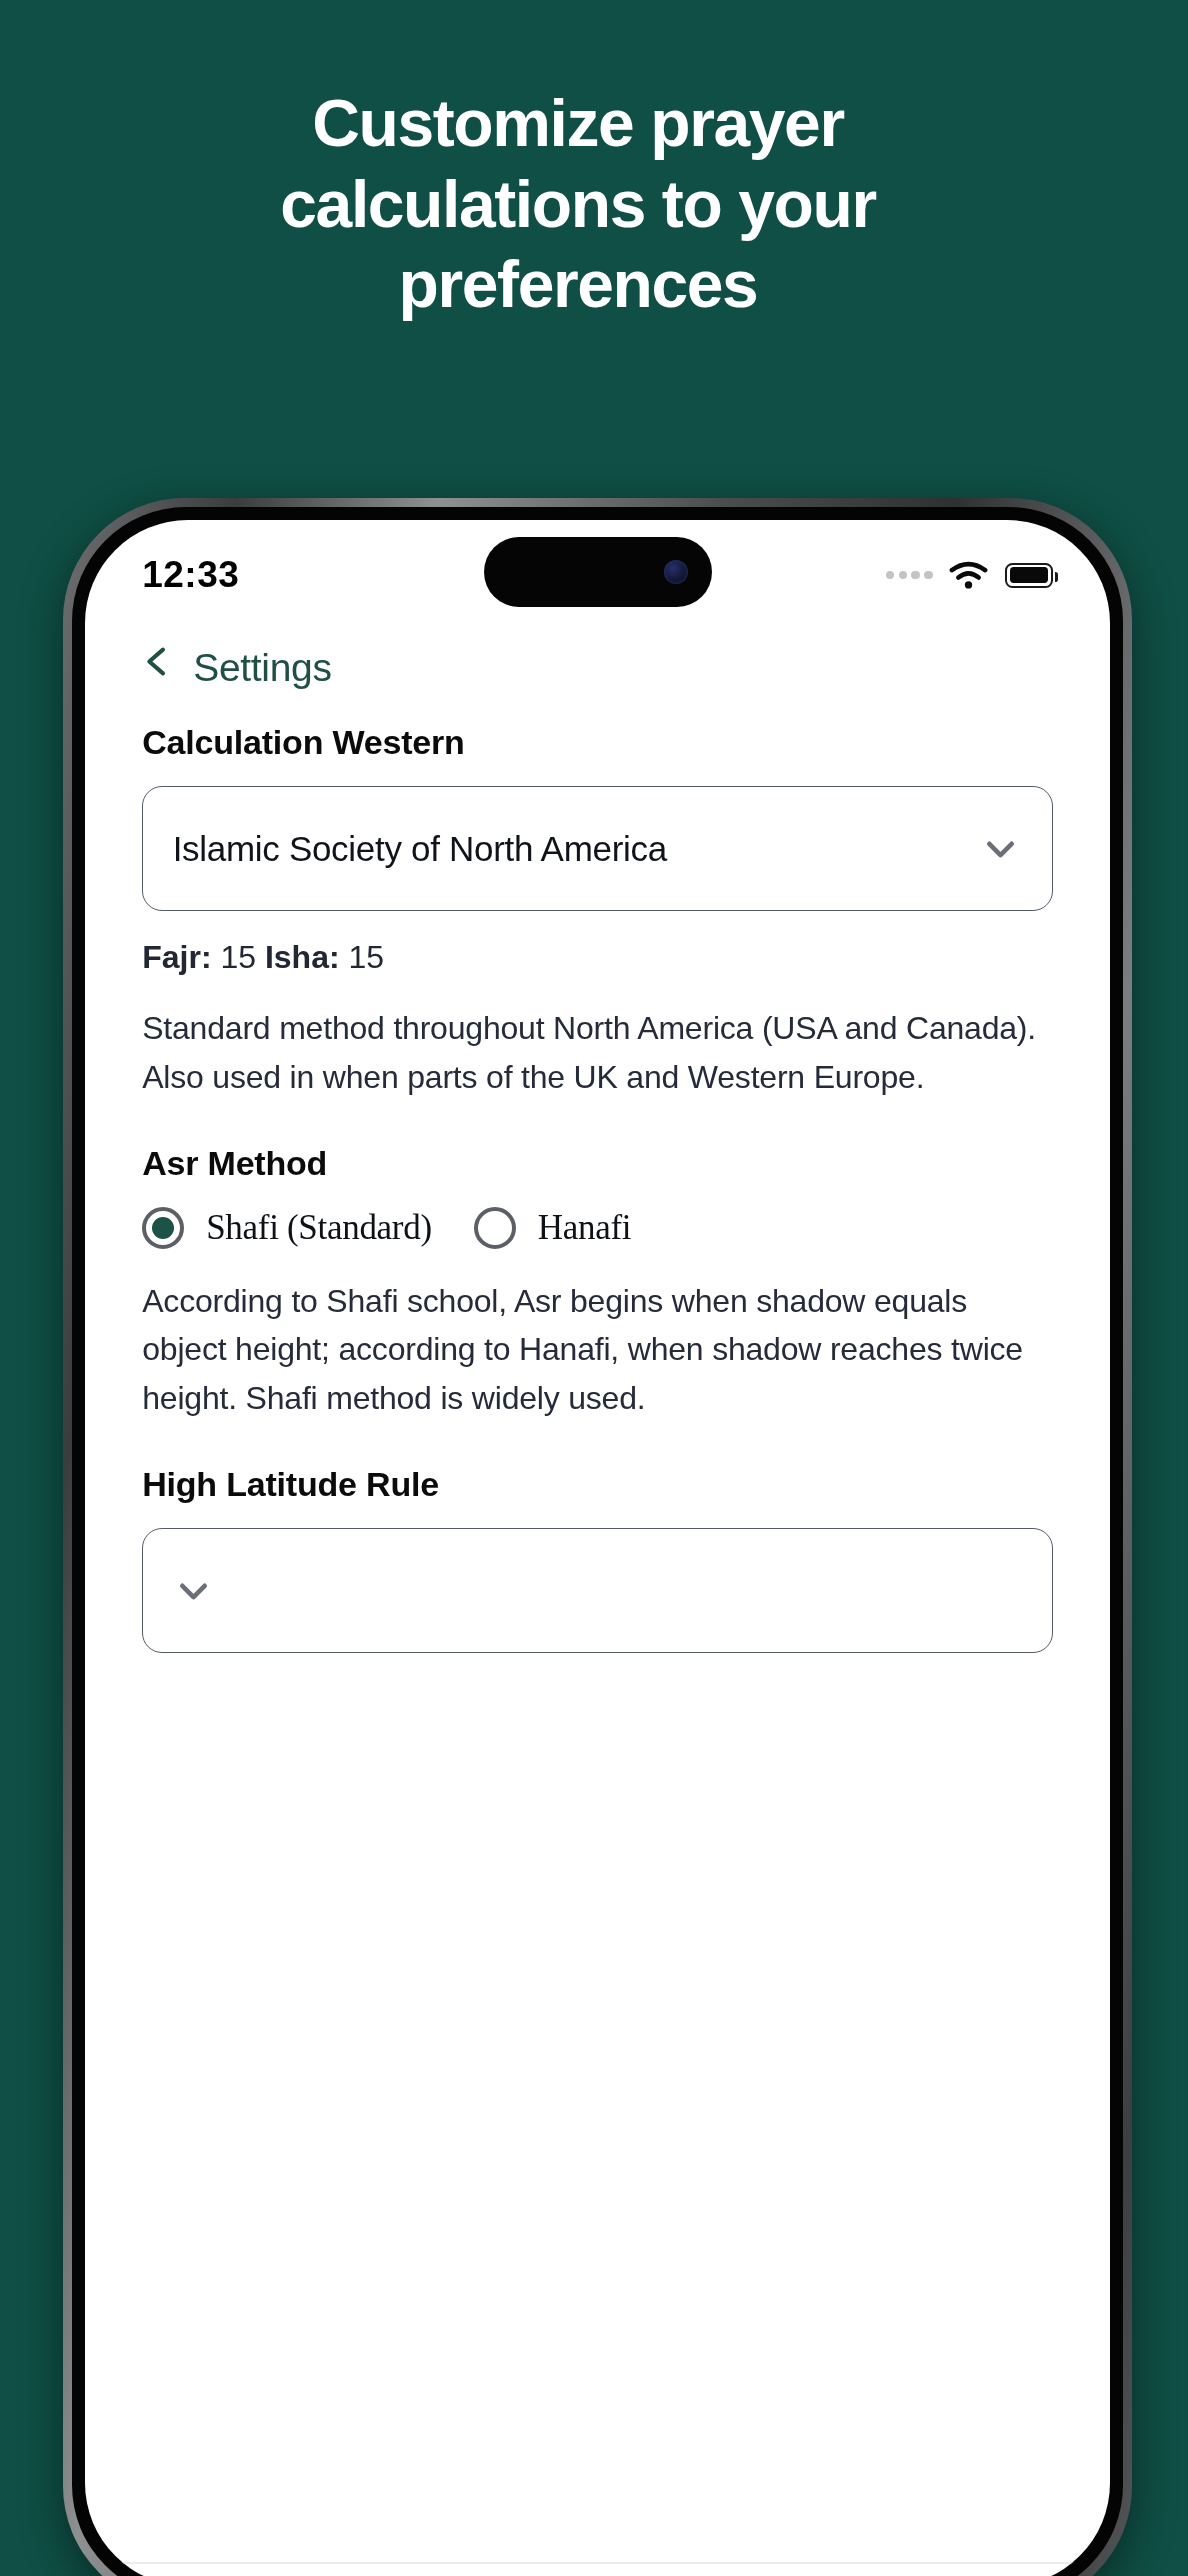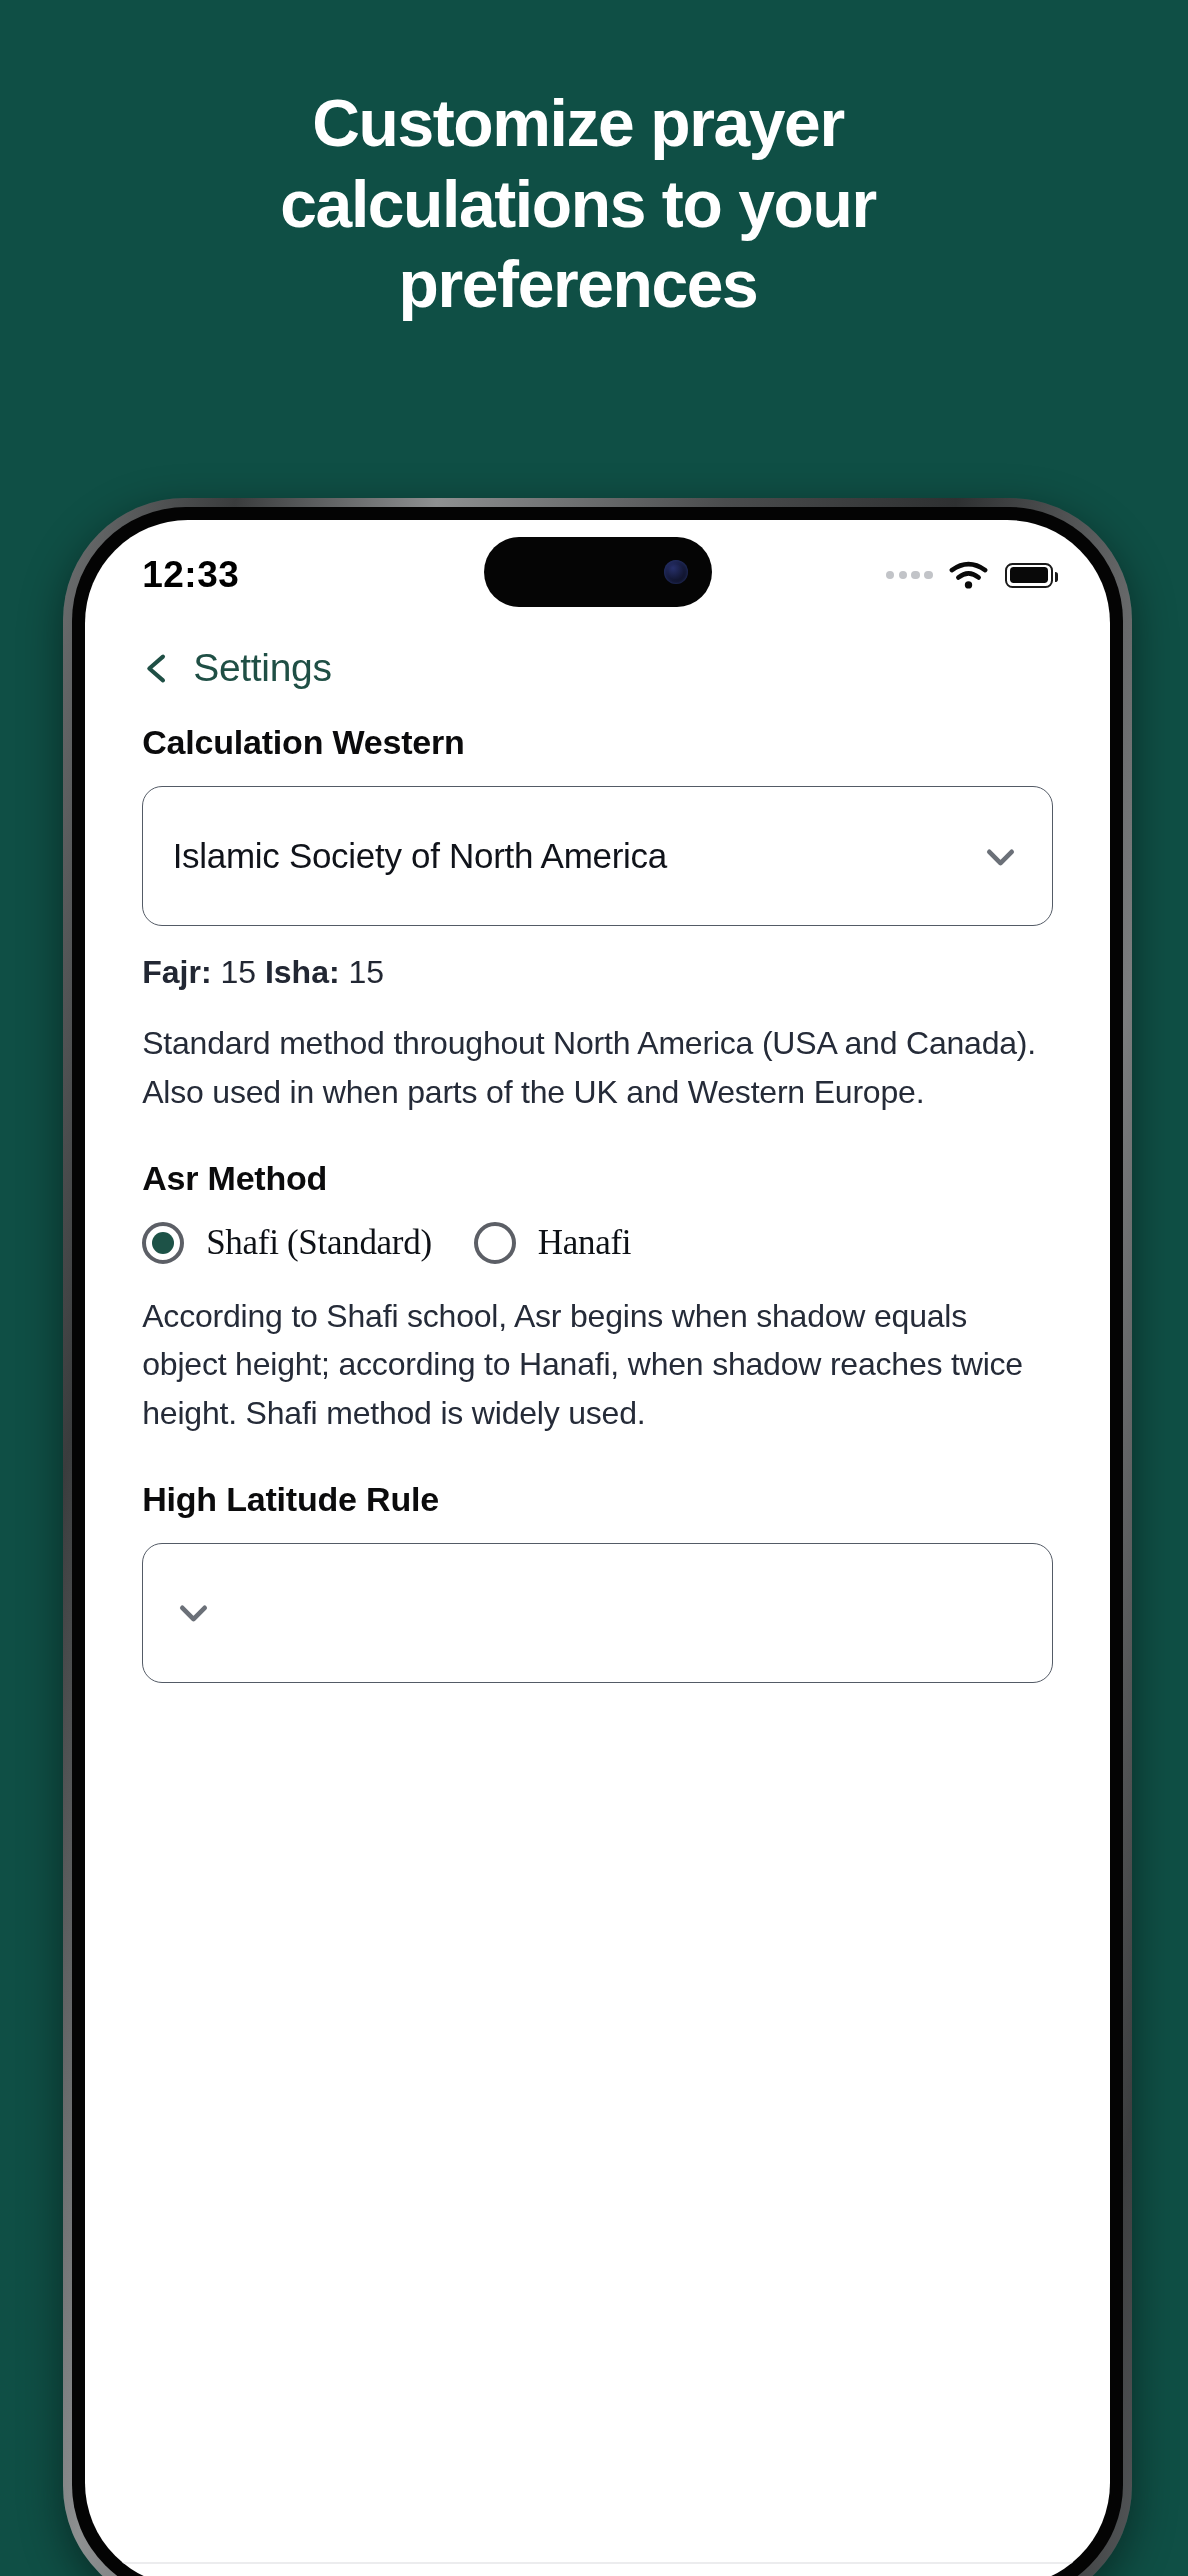--- a/index.html
+++ b/index.html
@@ -96,39 +96,39 @@
     position:relative; display:block;
   }
   .batt::after{
     content:""; position:absolute; right:-7.4px; top:7.4px;
     width:3.7px; height:10px; background:#1a1a1a; border-radius:0 2.8px 2.8px 0;
   }
   .batt i { position:absolute; inset:2.8px; background:#090909; border-radius:3.7px; display:block; }
 
   
   .navbar {
-    display:flex; align-items:center; gap:20px;
+    display:flex; gap:20px;
     padding:26px 57px 9.2px 57px;
   }
   .chev-back { width:31px; height:31px; }
   .nav-title {
     font-size:39px; color:#1f4f45; letter-spacing:-0.3px;
   }
 
   
   .content { padding:24px 57px 0 57px; }
 
   .sec-label {
     font-size:34px; font-weight:bold; color:#0b0b0c;
     letter-spacing:-0.2px; margin-bottom:24px;
   }
   .sec-label.mt { margin-top:42px; }
 
   .select {
-    height:140px;
+    height:125px;
     border:1.8px solid #545b66;
     border-radius:20px;
     display:flex; align-items:center;
     padding:0 31px 0 29.5px;
     background:#fff;
     margin-bottom:28px;
   }
   .select-val {
     font-size:35px; color:#10131a; letter-spacing:-0.3px;
     flex:1;

